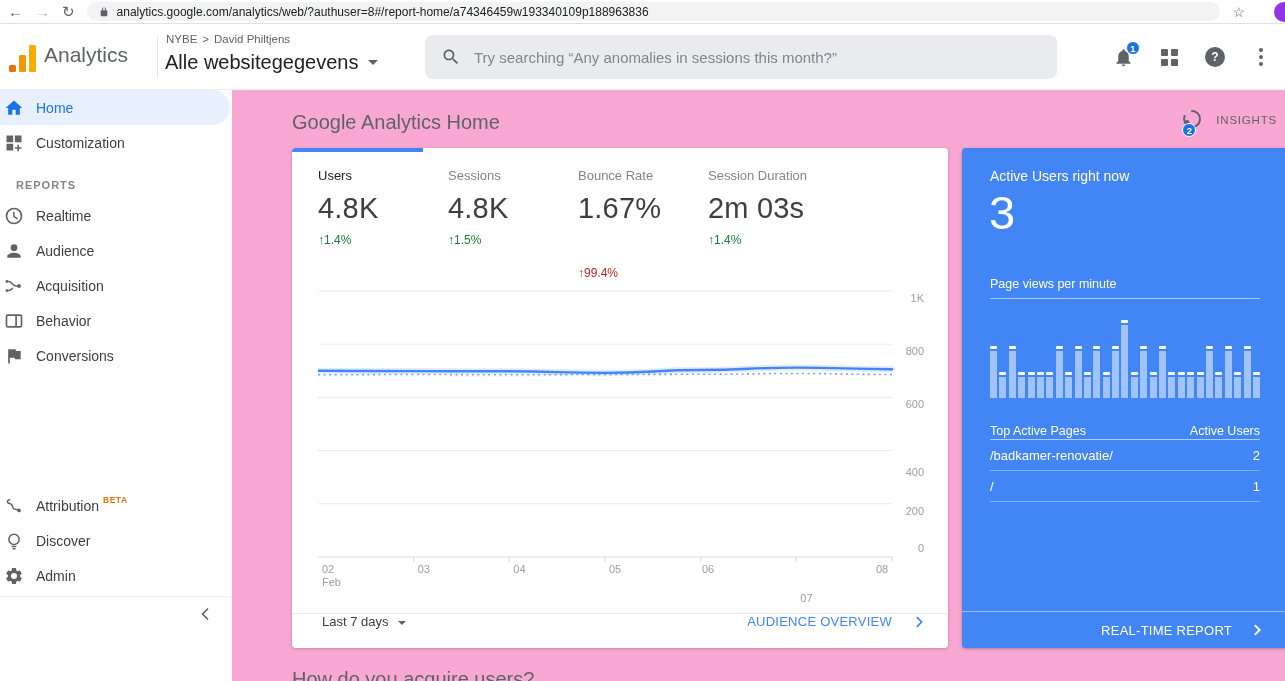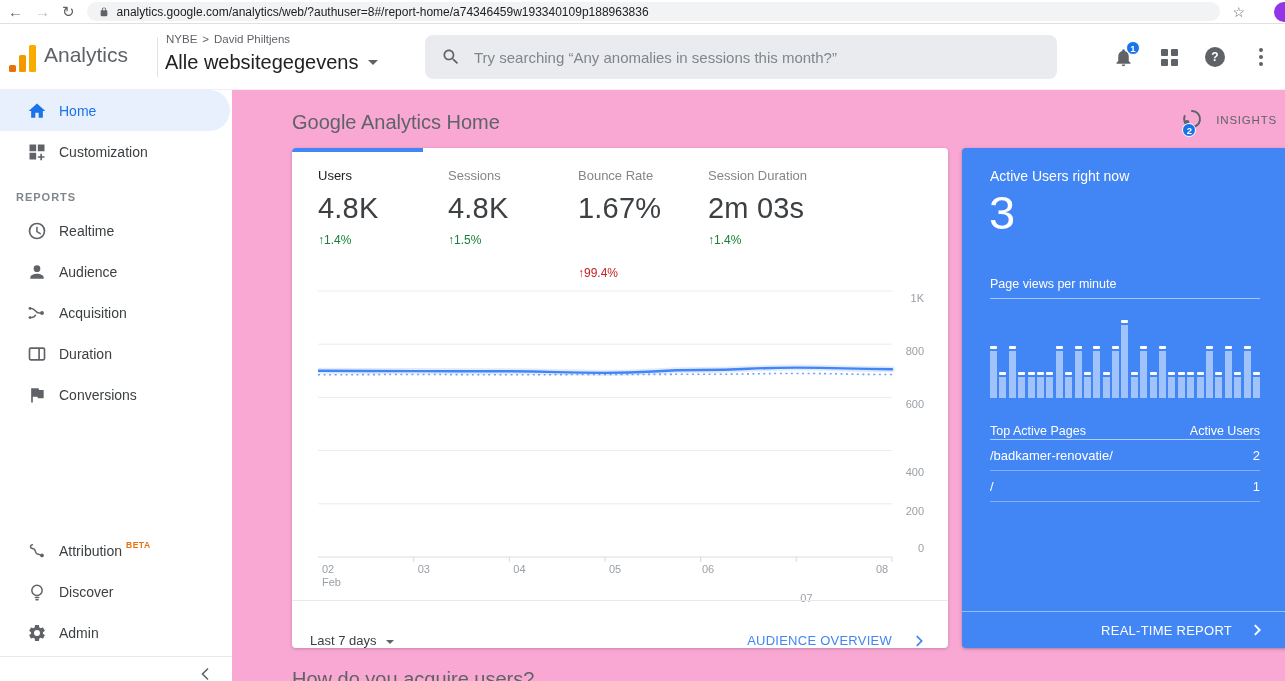--- a/index.html
+++ b/index.html
@@ -33,21 +33,21 @@
 .bell-badge{top:-4px;right:-5px}
 .apps-grid{display:grid;grid-template-columns:7px 7px;grid-template-rows:7px 7px;gap:3px}
 .apps-grid div{background:#5f6368;border-radius:1px}
 .help-circle{width:20px;height:20px;border-radius:50%;background:#5f6368;color:#fff;font-size:12px;font-weight:700;display:flex;align-items:center;justify-content:center}
 .dots{display:flex;flex-direction:column;gap:3px}
 .dots div{width:4px;height:4px;border-radius:50%;background:#5f6368}
 
 
 .app-body{display:flex;height:591px}
 .sidebar{position:relative;width:232px;background:#fff;flex-shrink:0;padding-top:0}
-.side-item{height:41px;display:flex;align-items:center;padding-left:27px;font-size:14px;color:#3c4043;cursor:pointer}
+.side-item{height:35px;display:flex;align-items:center;padding-left:4px;font-size:14px;color:#3c4043;cursor:pointer}
 .side-item svg{width:20px;height:20px;flex-shrink:0;margin-right:12px}
 .side-item .lbl{padding-left:16px;margin-left:-16px}
 .side-item.active{background:#e8f0fe;border-radius:0 22px 22px 0;color:#1a73e8;font-weight:500;width:230px}
 .section-label{padding:19px 0 7px 16px;font-size:11px;letter-spacing:1px;color:#80868b;font-weight:700}
 .tools{margin-top:115px}
 .beta{font-size:8.5px;font-weight:700;color:#e8710a;letter-spacing:.5px;margin-left:4px;position:relative;top:-6px}
 .side-divider{margin-top:3px;border-top:1px solid #e8eaed}
 .collapse-row{height:34px;display:flex;align-items:center;justify-content:flex-end;padding-right:18px}
 
 .content{position:relative;flex:1;background:#f9a8d4}
@@ -62,21 +62,21 @@
 .tab-indicator{position:absolute;left:0;top:0;width:131px;height:4px;background:#4285f4;border-radius:4px 0 0 0}
 .metrics{position:absolute;left:26px;top:20px;display:flex}
 .metric{width:130px;cursor:pointer}
 .metric-label{font-size:13px;color:#80868b}
 .metric:first-child .metric-label{color:#202124;font-weight:500}
 .metric-value{margin-top:9px;font-size:29px;color:#3c4043;letter-spacing:.2px}
 .metric-delta{margin-top:8px;font-size:12px;font-weight:500}
 .trend-chart{position:absolute;left:26px;top:137px;width:580px;height:280px}
 .y-tick{position:absolute;left:602px;width:30px;text-align:right;font-size:11px;color:#9aa0a6}
 .x-label{position:absolute;font-size:11px;color:#9aa0a6;line-height:13px}
-.card-footer{position:absolute;left:0;right:0;bottom:0;height:48px;border-top:1px solid #e8eaed;display:flex;align-items:flex-end;padding:0 22px 0 18px}
+.card-footer{position:absolute;left:0;right:0;bottom:0;height:35px;border-top:1px solid #e8eaed;display:flex;align-items:flex-start;padding:0 22px 0 30px}
 .range{font-size:13px;color:#3c4043;display:flex;gap:9px;align-items:center;cursor:pointer}
 .caret-sm{width:0;height:0;border-left:4.5px solid transparent;border-right:4.5px solid transparent;border-top:4.5px solid #5f6368;margin-top:2px}
 .aud-link{margin-left:auto;display:flex;align-items:center;gap:20px;color:#4285f4;font-size:13px;font-weight:500;letter-spacing:.25px;cursor:pointer}
 
 
 .realtime-card{position:absolute;left:730px;top:58px;width:332px;height:500px;background:#4285f4;border-radius:4px;color:#fff;box-shadow:0 1px 2px rgba(0,0,0,.12),0 1px 4px rgba(0,0,0,.18)}
 .rt-title{position:absolute;left:28px;top:20px;font-size:14px}
 .rt-count{position:absolute;left:27px;top:34px;font-size:47px;font-weight:300;line-height:62px}
 .rt-pv-label{position:absolute;left:28px;top:129px;font-size:12.5px}
 .rt-pv-divider{position:absolute;left:28px;right:34px;top:150px;border-top:1px solid rgba(255,255,255,.55)}
@@ -194,21 +194,21 @@
           <circle cx="3.5" cy="6.5" r="1.6" fill="#5f6368"></circle>
           <circle cx="3.5" cy="17.5" r="1.6" fill="#5f6368"></circle>
         </svg>
       <span class="lbl">Acquisition</span>
     </div>
     <div class="side-item">
       <svg viewBox="0 0 24 24">
           <rect x="3" y="5" width="18" height="14" rx="1.5" fill="none" stroke="#5f6368" stroke-width="2"></rect>
           <path d="M14.5 5v14" stroke="#5f6368" stroke-width="2"></path>
         </svg>
-      <span class="lbl">Duration</span>
+      <span class="lbl">Behavior</span>
     </div>
     <div class="side-item">
       <svg viewBox="0 0 24 24">
           <path fill="#5f6368" d="M14.4 6L14 4H5v17h2v-7h5.6l.4 2h7V6z"></path>
         </svg>
       <span class="lbl">Conversions</span>
     </div>
     <div class="tools">
       <div class="side-item">
         <svg viewBox="0 0 24 24">

